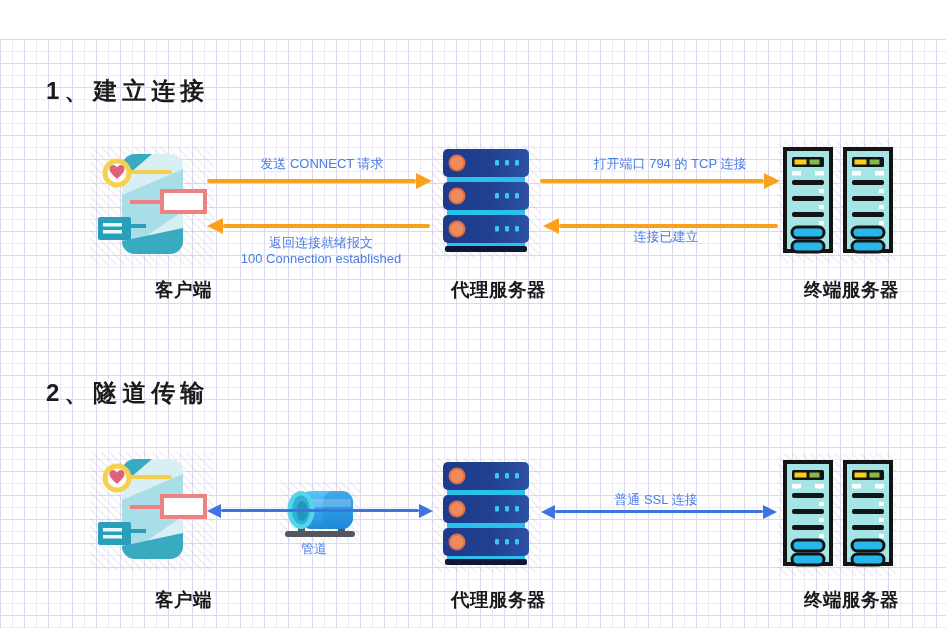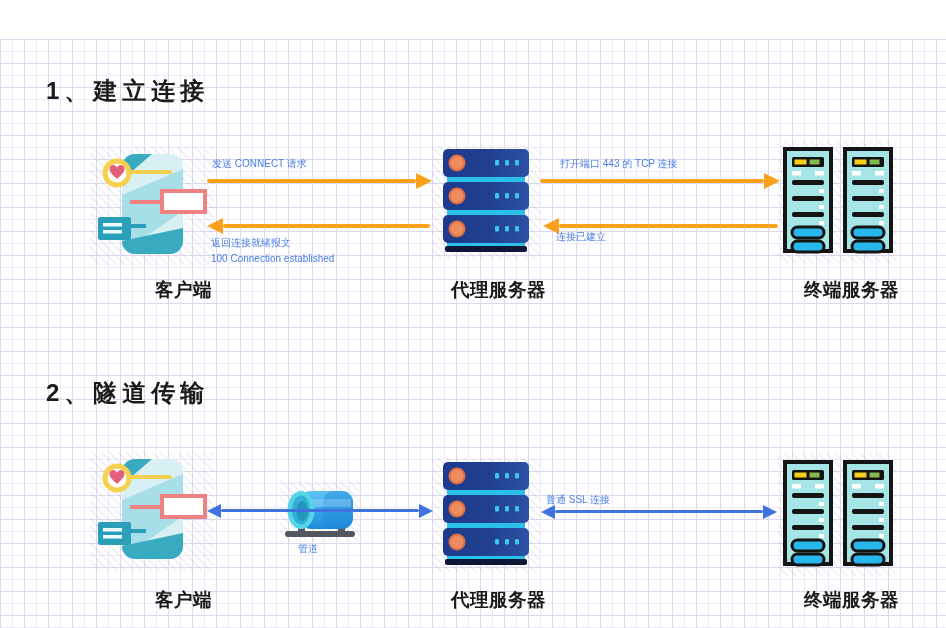--- a/index.html
+++ b/index.html
@@ -21,22 +21,22 @@
   }
   .title{
     position:absolute;font-size:24px;font-weight:700;color:#1b1b1b;
     letter-spacing:5px;white-space:nowrap;z-index:4;
   }
   .node-label{
     position:absolute;font-size:18.5px;font-weight:600;color:#191919;
     text-align:right;letter-spacing:0.5px;white-space:nowrap;z-index:4;
   }
   .arrow-label{
-    position:absolute;font-size:10px;font-weight:500;color:var(--blue-text,#4a7ce4);
-    text-align:left;line-height:15.5px;white-space:nowrap;z-index:4;
+    position:absolute;font-size:13px;font-weight:500;color:var(--blue-text,#4a7ce4);
+    text-align:center;line-height:15.5px;white-space:nowrap;z-index:4;
   }
   .hatch{
     position:absolute;z-index:1;
     background:repeating-linear-gradient(45deg, rgba(158,158,186,0.12) 0 2px, transparent 2px 6px);
   }
   .icon{position:absolute;z-index:2;}
   .arrow{
     position:absolute;height:4px;border-radius:2px;
     background:var(--ac);z-index:3;
   }
@@ -181,21 +181,21 @@
   <div class="arrow orange head-right" style="left:207px;top:140px;width:209px"></div>
   <div class="arrow-label" style="left:212px;top:117px;width:220px">发送 CONNECT 请求</div>
 
   <div class="arrow orange head-left" style="left:223px;top:185px;width:207px"></div>
   <div class="arrow-label" style="left:211px;top:196px;width:220px">
     <div>返回连接就绪报文</div>
     <div>100 Connection established</div>
   </div>
 
   <div class="arrow orange head-right" style="left:540px;top:140px;width:224px"></div>
-  <div class="arrow-label" style="left:560px;top:117px;width:220px">打开端口 443 的 TCP 连接</div>
+  <div class="arrow-label" style="left:560px;top:117px;width:220px">打开端口 794 的 TCP 连接</div>
 
   <div class="arrow orange head-left" style="left:559px;top:185px;width:219px"></div>
   <div class="arrow-label" style="left:556px;top:190px;width:220px">连接已建立</div>
 
   <div class="title" style="left:46px;top:338px">2、隧道传输</div>
 
   <div class="hatch" style="left:90px;top:413px;width:124px;height:118px"></div>
   <div class="hatch" style="left:432px;top:419px;width:108px;height:114px"></div>
   <div class="hatch" style="left:778px;top:415px;width:118px;height:122px"></div>
   <div class="hatch" style="left:280px;top:442px;width:80px;height:60px"></div>
@@ -227,21 +227,21 @@
       <rect x="55" y="40" width="7" height="9" fill="#51565f"></rect>
       <rect x="2" y="46" width="70" height="6" rx="3" fill="#51565f"></rect>
       <rect x="17" y="6" width="53" height="38" rx="11" fill="url(#pipeGrad)"></rect>
       <rect x="40" y="6" width="30" height="38" rx="11" fill="#2287d8" opacity="0.45"></rect>
       <rect x="24" y="14" width="44" height="8" fill="#ffffff" opacity="0.22"></rect>
       <ellipse cx="18" cy="25" rx="13.5" ry="19" fill="#55d6e8"></ellipse>
       <ellipse cx="18" cy="25" rx="9" ry="14.5" fill="#2fb0d4"></ellipse>
       <ellipse cx="19" cy="26" rx="5.5" ry="10" fill="#2496bd"></ellipse>
     </svg>
   </div>
-  <div class="arrow-label" style="left:298px;top:502px;width:80px">管道</div>
+  <div class="arrow-label" style="left:274px;top:502px;width:80px">管道</div>
 
   <div class="icon" style="left:440px;top:423px">
     <svg width="92" height="105" viewBox="0 0 92 105">
       <rect x="7" y="26" width="78" height="8" rx="2" fill="#2bc0e9"></rect>
       <rect x="7" y="59" width="78" height="8" rx="2" fill="#2bc0e9"></rect>
       <rect x="7" y="92" width="78" height="8" rx="2" fill="#2bc0e9"></rect>
       <rect x="5" y="97" width="82" height="6" rx="2" fill="#0e1736"></rect>
       <g>
         <rect x="3" y="0" width="86" height="28" rx="5" fill="url(#srvGrad)"></rect>
         <circle cx="17" cy="14" r="7.5" fill="#ef8c5e" stroke="#db6f49" stroke-width="2"></circle>

